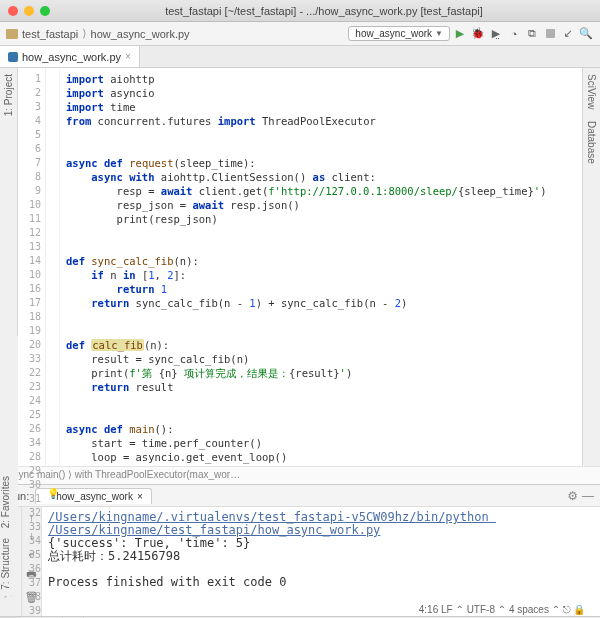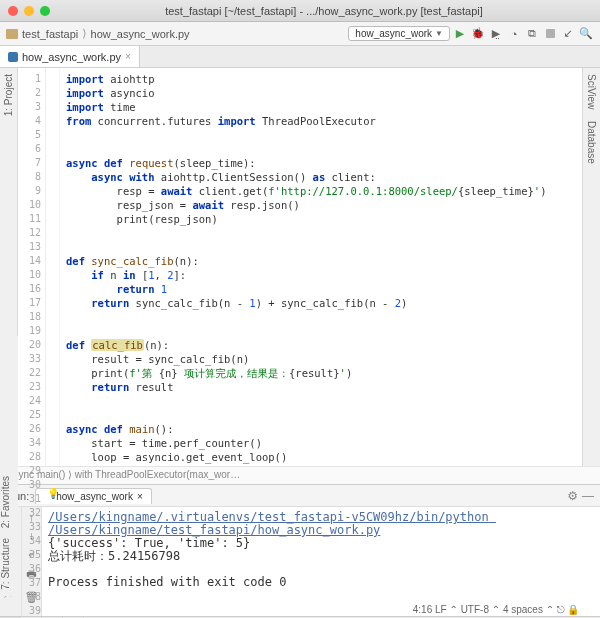--- a/index.html
+++ b/index.html
@@ -45,21 +45,21 @@
   .run-hdr { height:22px; display:flex; align-items:center; padding:0 6px; border-bottom:1px solid #ddd; }
   .run-tab { background:#fff; border:1px solid #ccc; border-bottom:none; padding:2px 8px; font-size:10px; display:flex; align-items:center; gap:4px; border-radius:3px 3px 0 0; }
   .run-body { flex:1; display:flex; }
   .run-side { width:22px; background:#f0f0f0; border-right:1px solid #e0e0e0; display:flex; flex-direction:column; align-items:center; gap:6px; padding-top:4px; }
   .run-side .ico { font-size:11px; color:#777; }
   .run-out { flex:1; background:#fff; font-family: Menlo, Consolas, monospace; font-size:12px; line-height:13px; padding:4px 6px; color:#333; white-space:pre-wrap; overflow:hidden; }
   .run-out .path { color:#4a6ea9; text-decoration:underline; }
   .bottom-tabs { height:20px; background:#ececec; border-top:1px solid #ccc; display:flex; align-items:center; font-size:10px; color:#555; }
   .btab { padding:0 10px; display:flex; align-items:center; gap:4px; border-right:1px solid #ddd; height:100%; }
   .btab.active { background:#dcdcdc; }
-  .status { position:absolute; right:20px; bottom:2px; font-size:10px; color:#666; }
+  .status { position:absolute; right:14px; bottom:2px; font-size:10px; color:#666; }
   .side-left span, .side-right span { cursor:pointer; }
   .gear { color:#888; margin-left:auto; margin-right:4px; font-size:12px; }
   .minus { color:#888; font-size:12px; }
   .side-v { transform: rotate(180deg); }
 </style>
 </head>
 <body>
 
 <div class="titlebar">
   <div class="traffic">

